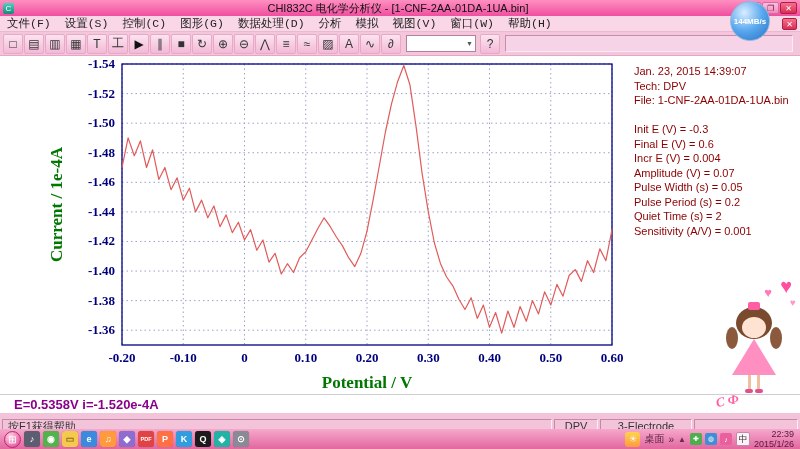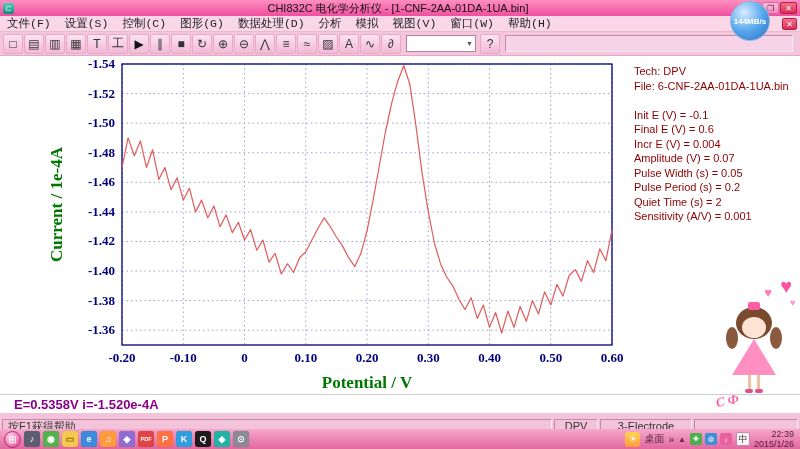--- a/index.html
+++ b/index.html
@@ -203,24 +203,25 @@
         <text x="115" y="159.89473684210543" class="tick ytick">-1.44</text>
         <text x="115" y="189.47368421052653" class="tick ytick">-1.42</text>
         <text x="115" y="219.0526315789476" class="tick ytick">-1.40</text>
         <text x="115" y="248.6315789473687" class="tick ytick">-1.38</text>
         <text x="115" y="278.2105263157895" class="tick ytick">-1.36</text>
         <text x="367" y="332" class="axis-title">Potential / V</text>
         <text x="62" y="148.5" class="axis-title" transform="rotate(-90 62 148.5)">Current / 1e-4A</text>
         <polyline points="122.0,111.5 128.1,81.9 134.3,99.7 140.4,84.9 146.5,111.5 152.6,93.8 158.8,123.4 164.9,111.5 171.0,133.7 177.1,121.9 183.3,144.1 189.4,132.2 195.5,155.9 201.6,144.1 207.8,161.8 213.9,150.0 220.0,170.7 226.1,158.9 232.3,176.6 238.4,166.2 244.5,184.0 250.6,173.6 256.8,194.3 262.9,184.0 269.0,206.2 275.1,197.3 281.3,218.0 287.4,207.7 293.5,216.5 299.6,201.7 305.8,195.8 311.9,184.0 318.0,172.2 324.1,161.8 330.3,170.7 336.4,181.0 342.5,189.9 348.6,201.7 354.8,210.6 360.9,197.3 367.0,175.1 373.1,144.1 379.3,110.0 385.4,76.0 391.5,47.9 397.6,25.7 403.8,9.5 409.9,28.7 416.0,70.1 422.1,117.4 428.3,155.9 434.4,187.0 440.5,207.7 446.6,221.0 452.8,229.8 458.9,243.2 465.0,253.5 471.1,241.7 477.3,262.4 483.4,249.1 489.5,271.3 495.6,256.5 501.7,277.2 507.9,255.0 514.0,271.3 520.1,250.5 526.3,265.3 532.4,244.6 538.5,257.9 544.6,235.8 550.8,249.1 556.9,228.4 563.0,240.2 569.1,219.5 575.3,213.6 581.4,225.4 587.5,204.7 593.6,216.5 599.8,192.9 605.9,204.7 612.0,173.6" class="curve" stroke="#e15b5b"></polyline>
       </svg>
     <div class="info-panel" id="info-panel">
+        <div>Jan. 23, 2015   14:39:07</div>
         <div>Tech: DPV</div>
-        <div>File: 6-CNF-2AA-01DA-1UA.bin</div>
+        <div>File: 1-CNF-2AA-01DA-1UA.bin</div>
         <div>&nbsp;</div>
-        <div>Init E (V) = -0.1</div>
+        <div>Init E (V) = -0.3</div>
         <div>Final E (V) = 0.6</div>
         <div>Incr E (V) = 0.004</div>
         <div>Amplitude (V) = 0.07</div>
         <div>Pulse Width (s) = 0.05</div>
         <div>Pulse Period (s) = 0.2</div>
         <div>Quiet Time (s) = 2</div>
         <div>Sensitivity (A/V) = 0.001</div>
       </div>
   </div>
 

